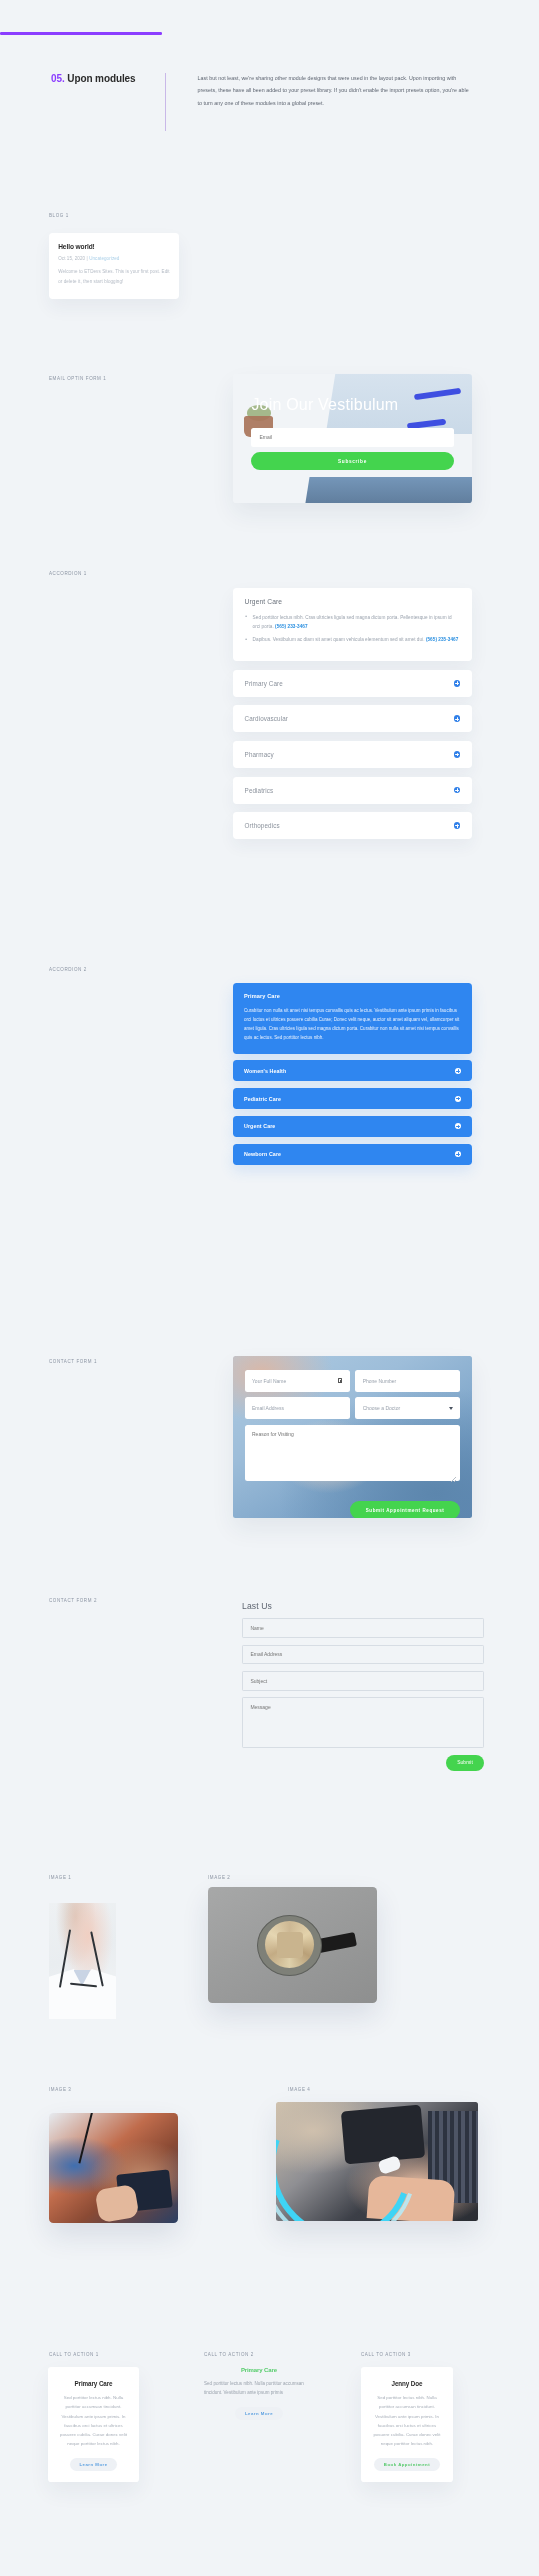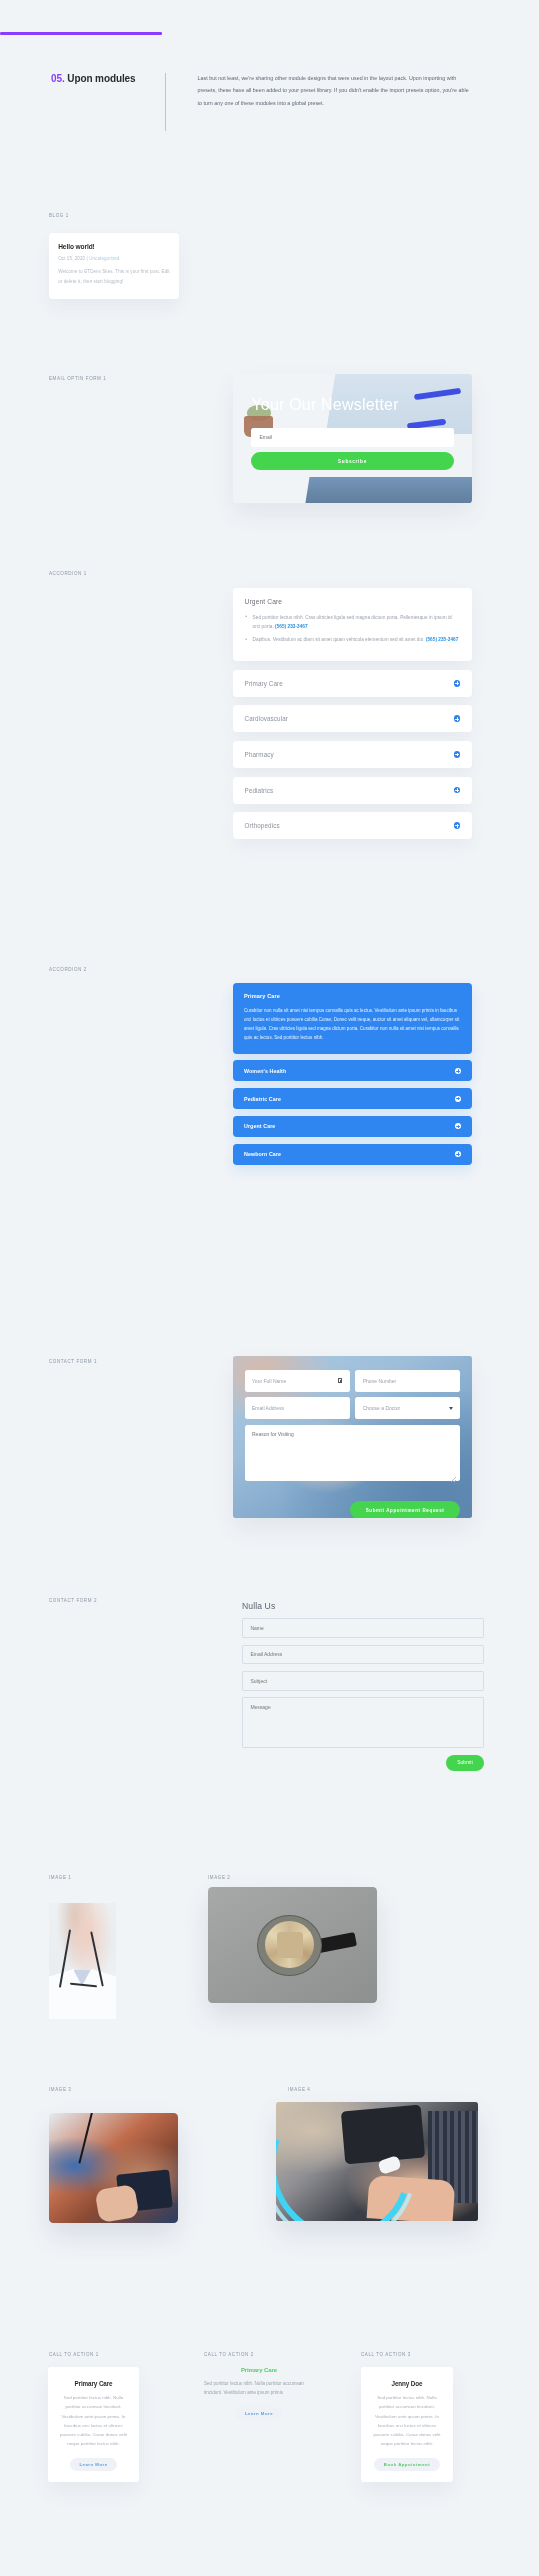--- a/index.html
+++ b/index.html
@@ -494,21 +494,21 @@
 
   <div class="sec-label" style="left:49px; top:376px;">EMAIL OPTIN FORM 1</div>
   <div class="optin">
     <div class="lapscreen"></div>
     <div class="blob1"></div>
     <div class="blob2"></div>
     <div class="plantleaf"></div>
     <div class="plant"></div>
     <div class="kbd"></div>
     <div class="optin-inner">
-      <div class="optin-title">Your Our Newsletter</div>
+      <div class="optin-title">Join Our Vestibulum</div>
       <input class="optin-field" type="text" placeholder="Email" style="">
       <button class="optin-btn">Subscribe</button>
     </div>
   </div>
 
   <div class="sec-label" style="left:49px; top:571px;">ACCORDION 1</div>
   <div class="acc1">
     <div class="acc1-open">
       <div class="acc1-open-title">Urgent Care</div>
       <ul class="acc1-list">
@@ -584,21 +584,21 @@
         </div>
       </div>
       <textarea class="cf1-textarea" placeholder="Reason for Visiting" style=""></textarea>
       <div class="resize-grip"></div>
       <button class="cf1-submit">Submit Appointment Request</button>
     </div>
   </div>
 
   <div class="sec-label" style="left:49px; top:1598px;">CONTACT FORM 2</div>
   <div class="cf2">
-    <div class="cf2-title">Nulla Us</div>
+    <div class="cf2-title">Last Us</div>
     <input class="cf2-field" type="text" placeholder="Name" style="">
     <input class="cf2-field" type="text" placeholder="Email Address" style="">
     <input class="cf2-field" type="text" placeholder="Subject" style="">
     <textarea class="cf2-textarea" placeholder="Message" style=""></textarea>
     <div class="cf2-actions">
       <button class="cf2-submit">Submit</button>
     </div>
   </div>
 
   <div class="sec-label" style="left:49px; top:1875px;">IMAGE 1</div>

